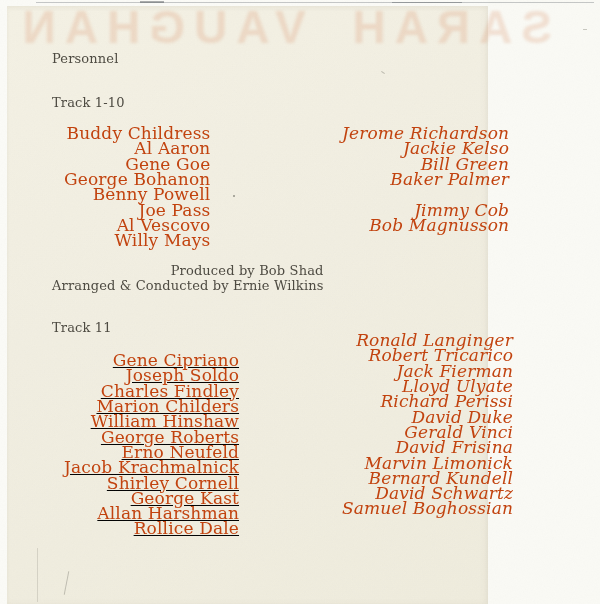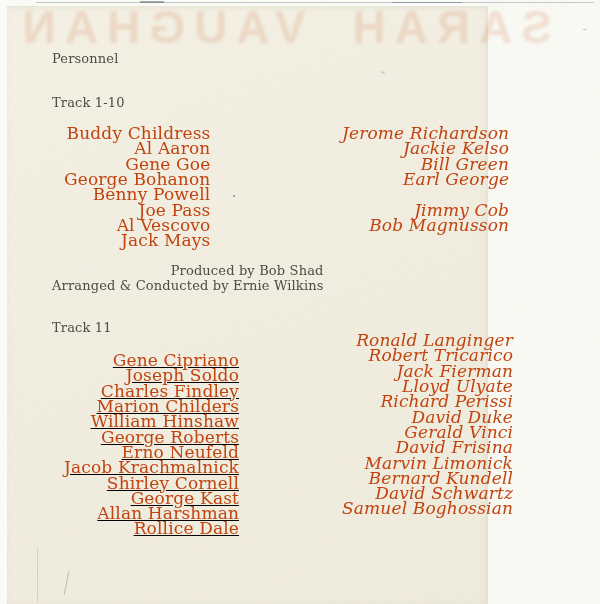--- a/index.html
+++ b/index.html
@@ -70,27 +70,27 @@
   <div class="txt heading" style="top:95px;">Track 1-10</div>
 
   <ul class="name-list col-left" style="top:126px;">
       <li>Buddy Childress</li>
       <li>Al Aaron</li>
       <li>Gene Goe</li>
       <li>George Bohanon</li>
       <li>Benny Powell</li>
       <li>Joe Pass</li>
       <li>Al Vescovo</li>
-      <li>Jack Mays</li>
+      <li>Willy Mays</li>
     </ul>
   <ul class="name-list col-right" style="top:126px;">
       <li>Jerome Richardson</li>
       <li>Jackie Kelso</li>
       <li>Bill Green</li>
-      <li>Earl George</li>
+      <li>Baker Palmer</li>
       <li></li>
       <li>Jimmy Cob</li>
       <li>Bob Magnusson</li>
     </ul>
 
   <div class="txt credits-block">
     <div>Produced by Bob Shad</div>
     <div>Arranged &amp; Conducted by Ernie Wilkins</div>
   </div>
 

